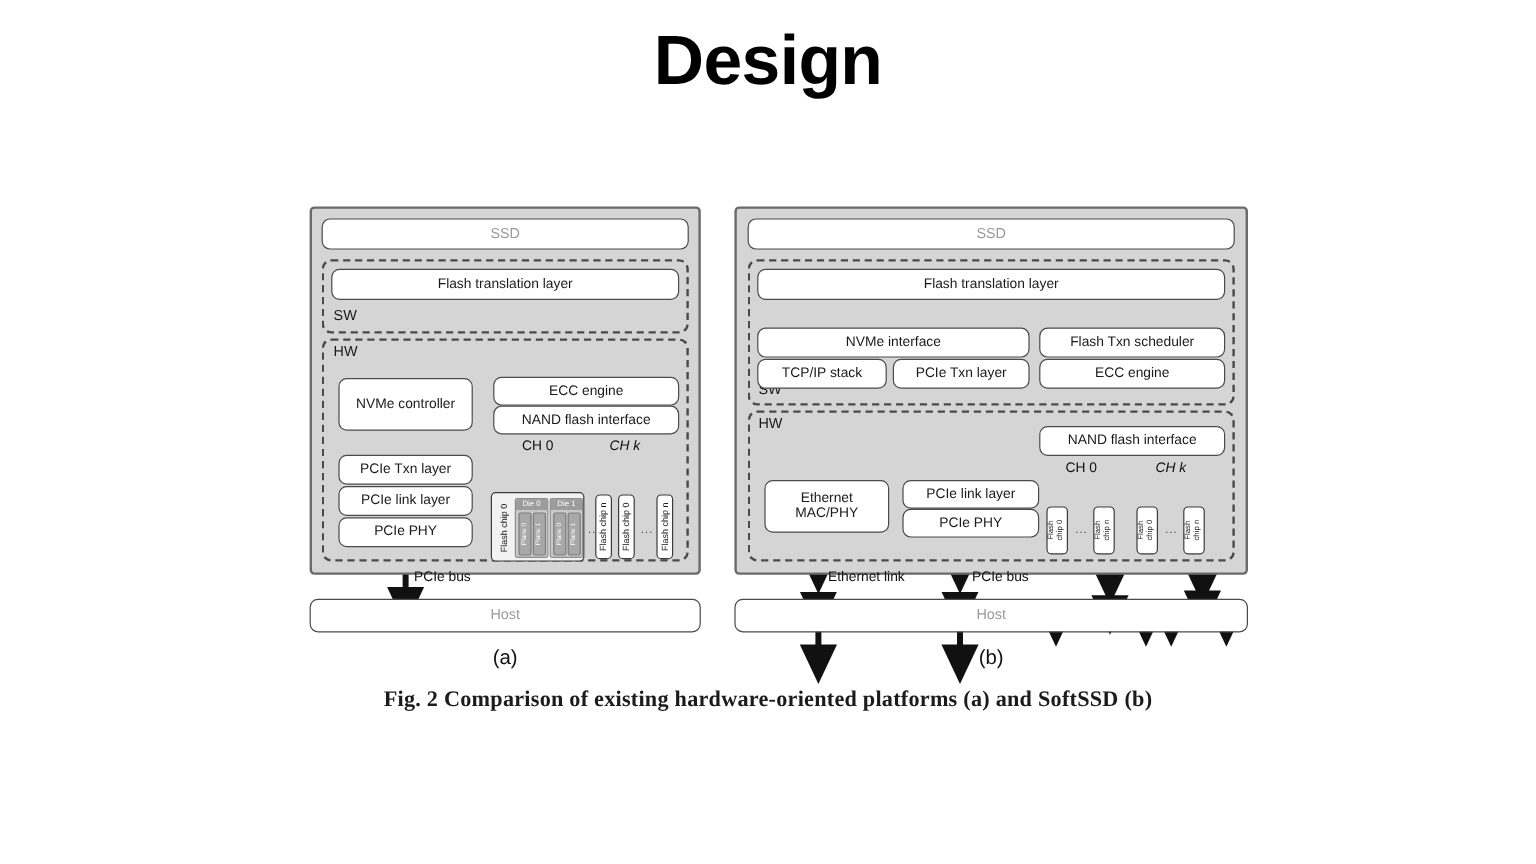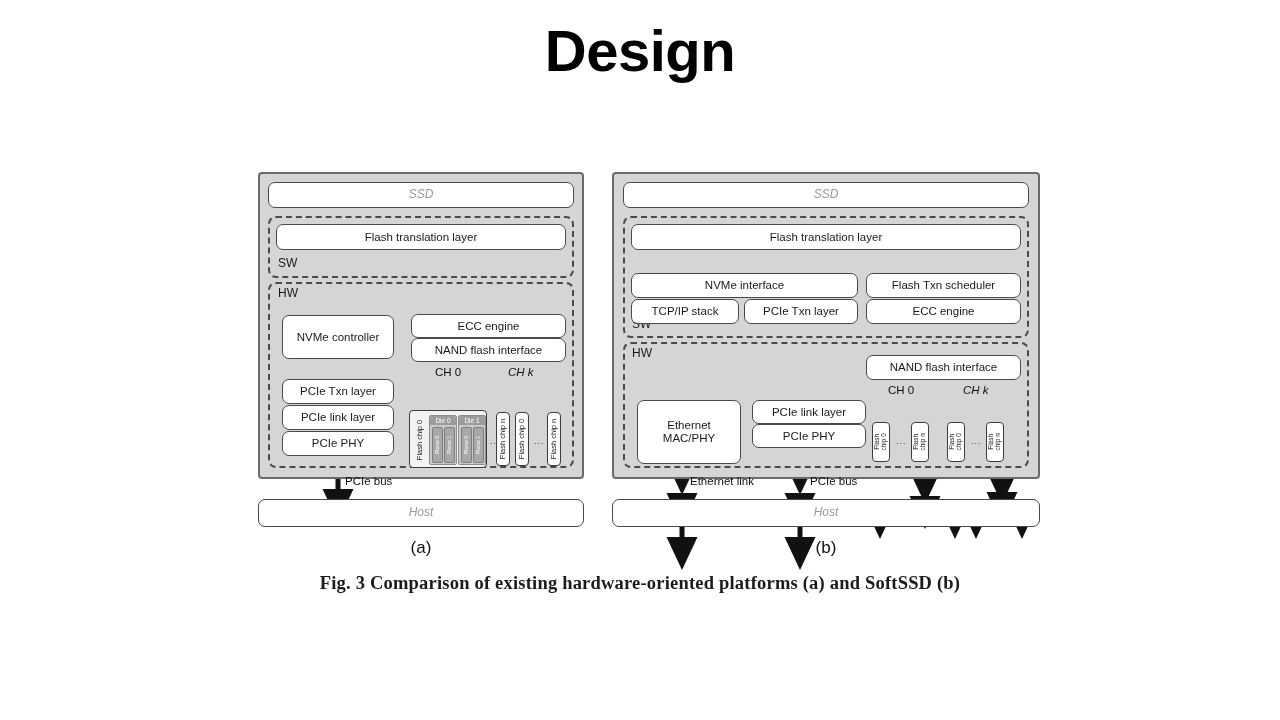--- a/index.html
+++ b/index.html
@@ -30,21 +30,21 @@
   #panel-b{left:612px;top:12px;width:428px;height:307px;}
 
   
   .box{
     position:absolute;background:#ffffff;
     border:1.6px solid #4a4a4a;border-radius:7px;
     box-sizing:border-box;display:flex;align-items:center;
     justify-content:center;text-align:center;
     font-size:11.5px;color:#1a1a1a;line-height:1.1;
   }
-  .box.gray-text{color:#9a9a9a;font-size:12px;font-style:italic;}
+  .box.gray-text{color:#9a9a9a;font-size:12px;}
 
   
   .dash{
     position:absolute;border:2.2px dashed #4a4a4a;
     border-radius:8px;box-sizing:border-box;
   }
   .region-label{
     position:absolute;font-size:12px;color:#1a1a1a;font-weight:400;
   }
 
@@ -259,21 +259,21 @@
     <div class="box" style="left:866px;top:139px;width:155px;height:25px;">ECC engine</div>
 
     <div class="dash" style="left:623px;top:182px;width:406px;height:126px;"></div>
     <div class="region-label" style="left:632px;top:186px;">HW</div>
 
     <div class="box" style="left:866px;top:195px;width:155px;height:25px;">NAND flash interface</div>
 
     <div class="ftext" style="left:888px;top:224px;">CH 0</div>
     <div class="ftext ital" style="left:963px;top:224px;">CH k</div>
 
-    <div class="box" style="left:637px;top:240px;width:104px;height:64px;flex-direction:column;">
+    <div class="box" style="left:637px;top:240px;width:104px;height:44px;flex-direction:column;">
       <span>Ethernet</span>
       <span>MAC/PHY</span>
     </div>
     <div class="box" style="left:752px;top:240px;width:114px;height:24px;">PCIe link layer</div>
     <div class="box" style="left:752px;top:264px;width:114px;height:24px;">PCIe PHY</div>
 
     <div class="vbox" style="left:872px;top:262px;width:18px;height:40px;">
       <div class="vlabel two">
         <span>Flash</span><br>
         <span>chip 0</span>
@@ -302,15 +302,15 @@
 
     <div class="ftext" style="left:690px;top:315px;">Ethernet link</div>
     <div class="ftext" style="left:810px;top:315px;">PCIe bus</div>
 
     <div class="box gray-text" style="left:612px;top:339px;width:428px;height:28px;">Host</div>
 
     <div class="subcap" style="left:612px;top:378px;width:428px;">(b)</div>
 
   </div>
 
-  <div class="fig-caption">Fig. 3  Comparison of existing hardware-oriented platforms (a) and SoftSSD (b)</div>
+  <div class="fig-caption">Fig. 2  Comparison of existing hardware-oriented platforms (a) and SoftSSD (b)</div>
 
 </div>
 
 </body></html>

